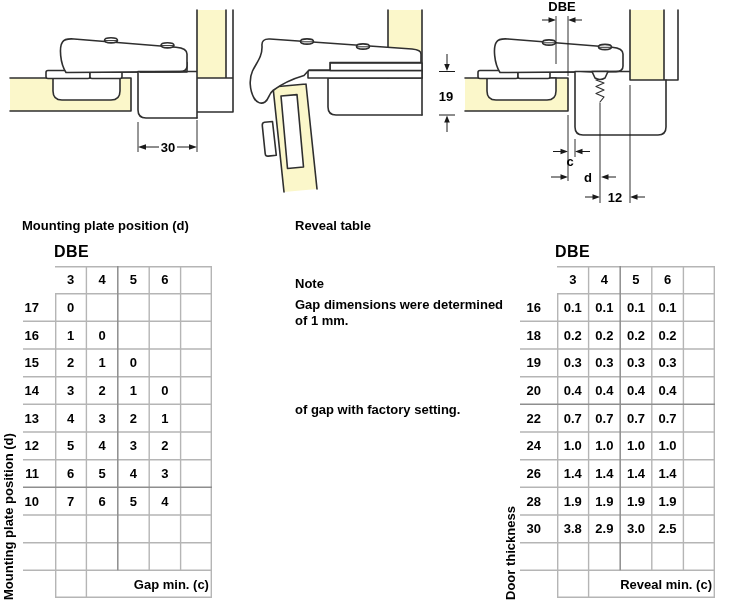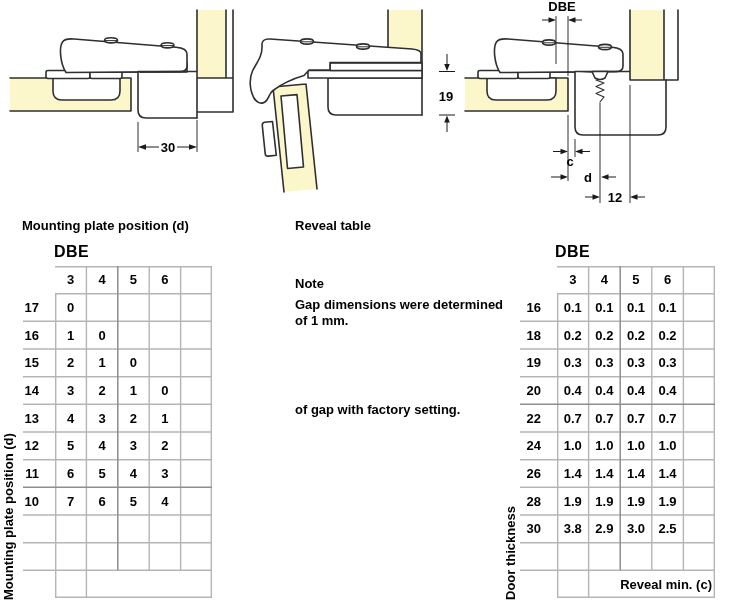--- a/index.html
+++ b/index.html
@@ -190,20 +190,21 @@
     <div class="cell val" style="grid-area:8/3">5</div>
     <div class="cell val" style="grid-area:8/4">4</div>
     <div class="cell val" style="grid-area:8/5">3</div>
 
     <div class="cell rlabel" style="grid-area:9/1">10</div>
     <div class="cell val" style="grid-area:9/2">7</div>
     <div class="cell val" style="grid-area:9/3">6</div>
     <div class="cell val" style="grid-area:9/4">5</div>
     <div class="cell val" style="grid-area:9/5">4</div>
 
+    <div class="cell foot" style="grid-row:12">Gap min. (c)</div>
   </div>
   <div class="vlabel" style="left:1px;top:380px;height:220px">Mounting plate position (d)</div>
 
   <div class="abs title" style="left:295px;top:218px">Reveal table</div>
   <div class="abs title" style="left:295px;top:276px">Note</div>
   <div class="abs" style="left:295px;top:297px">
     <div class="noteline">Gap dimensions were determined</div>
     <div class="noteline">of 1 mm.</div>
   </div>
   <div class="abs" style="left:295px;top:402px">

